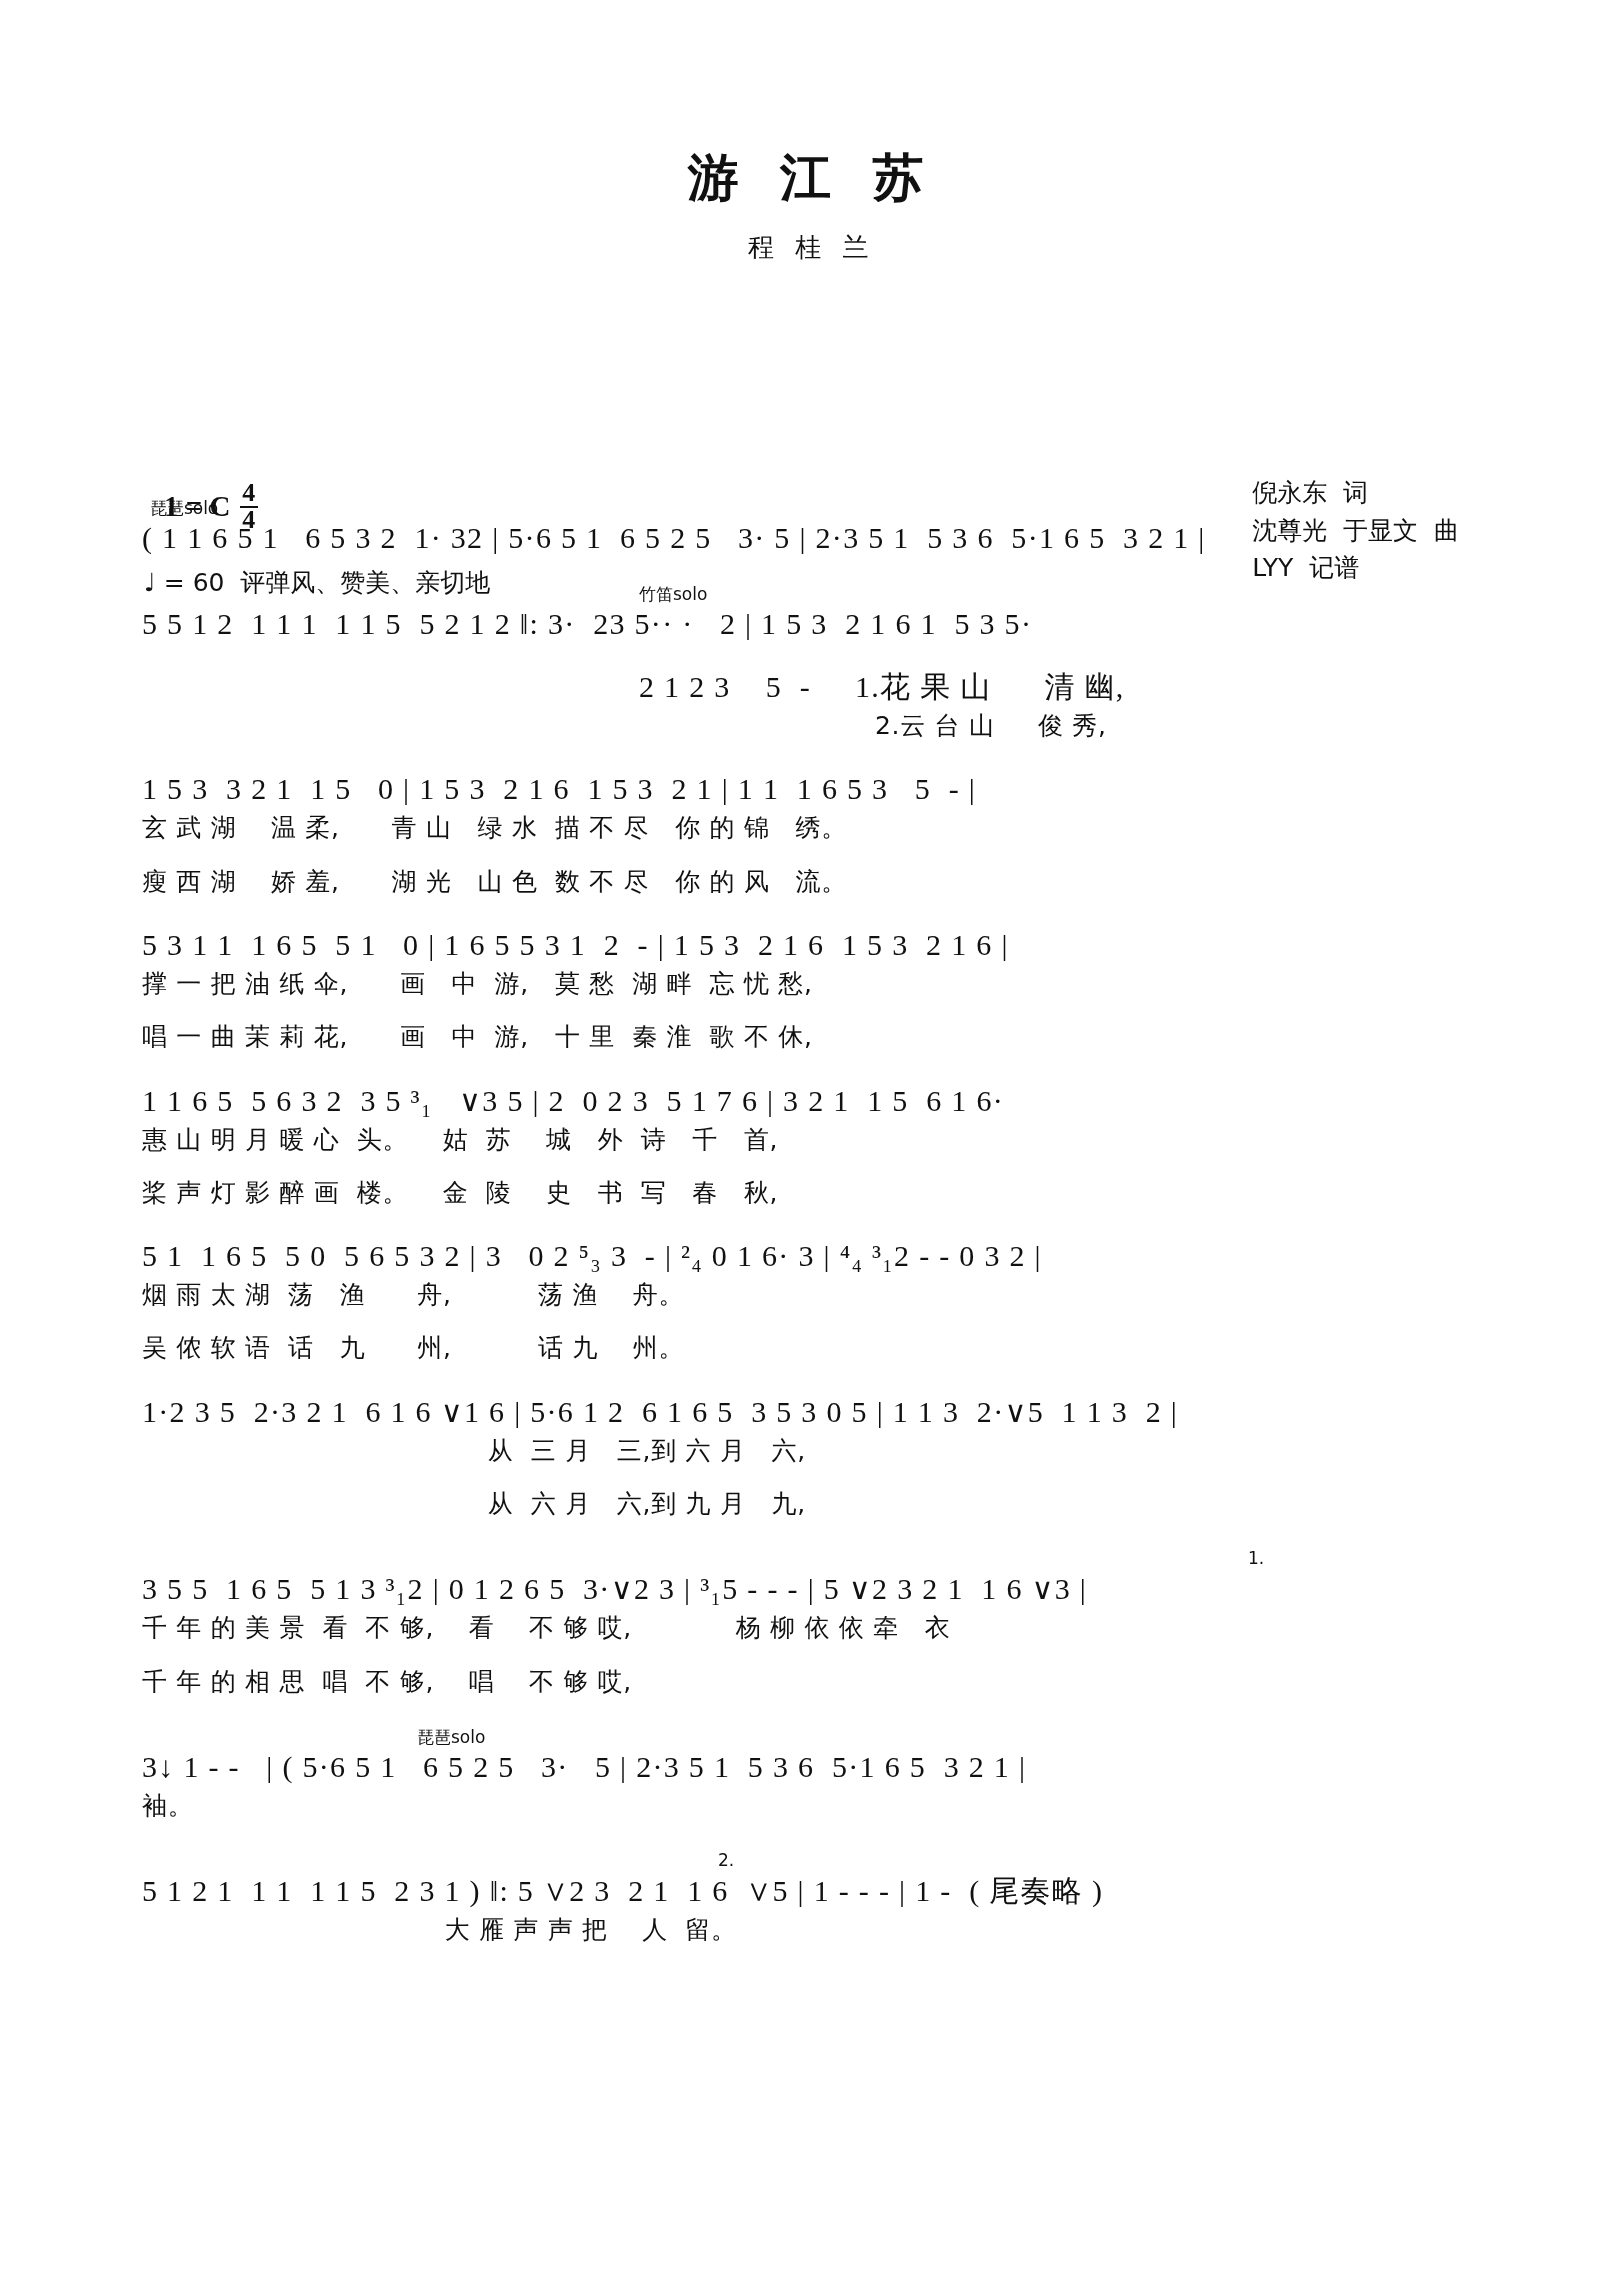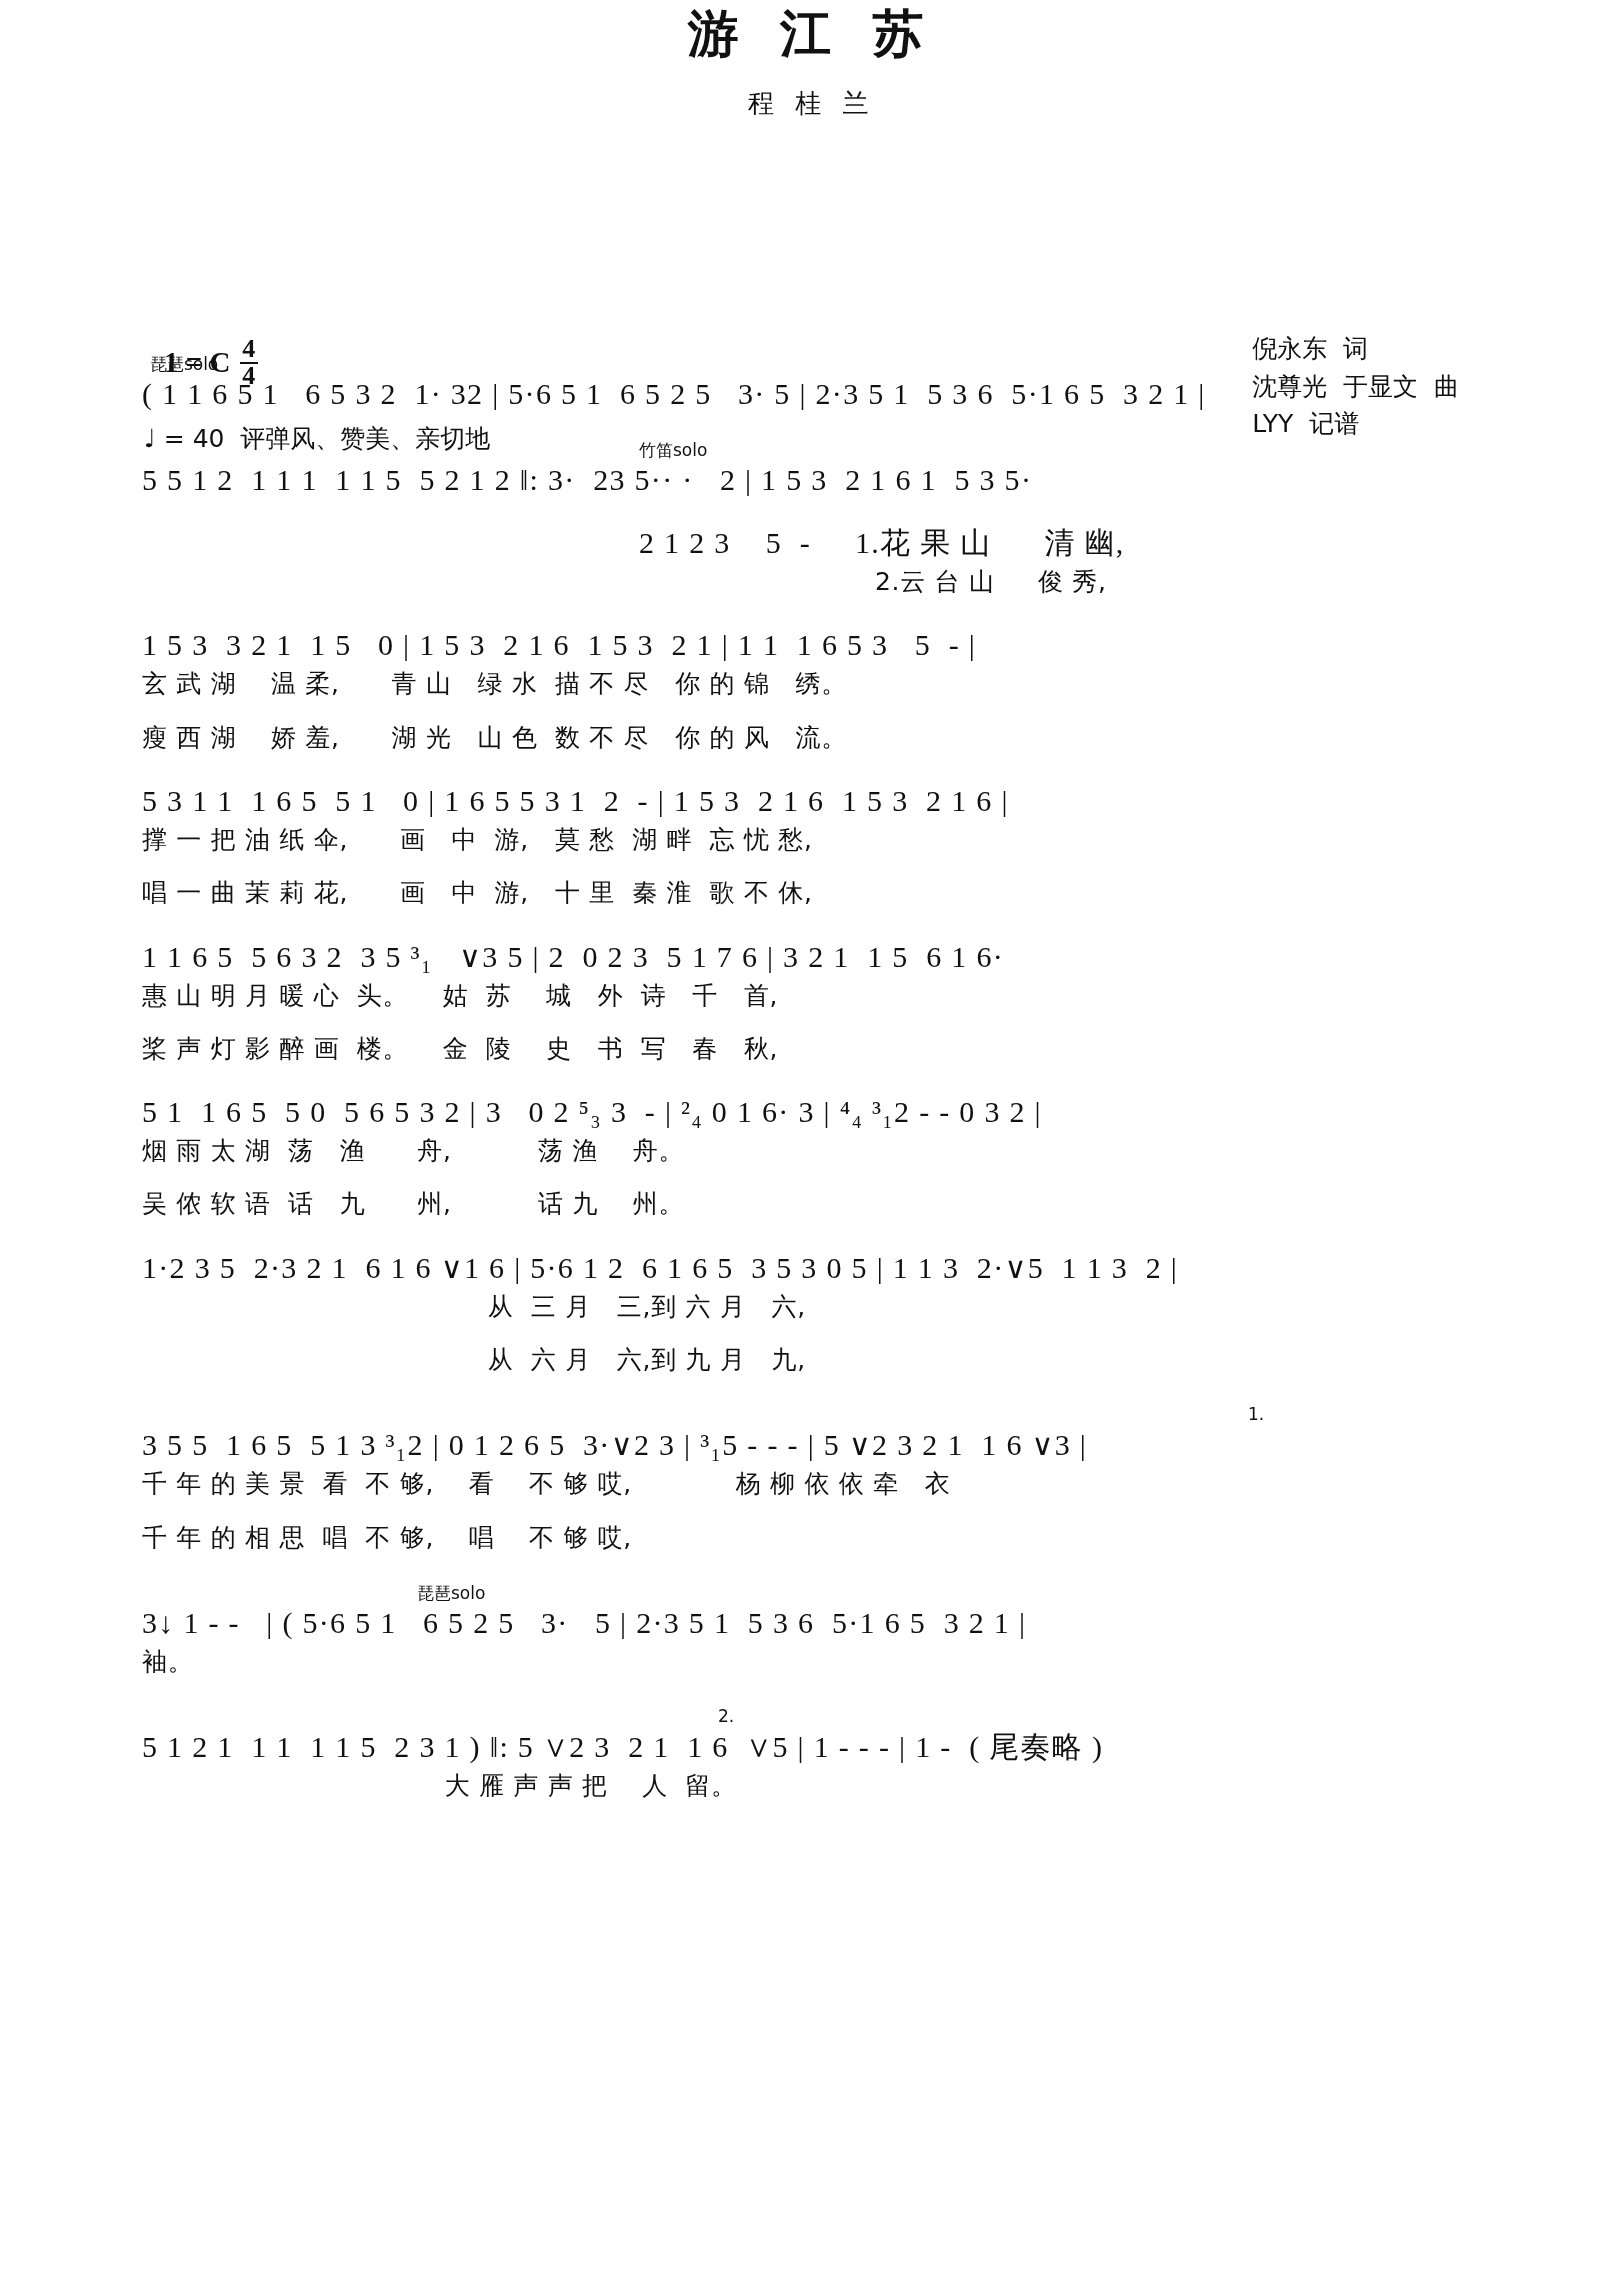--- a/index.html
+++ b/index.html
@@ -22,20 +22,21 @@
     box-sizing: border-box;
     padding: 0;
   }
 
   
   .title {
     text-align: center;
     font-size: 51px;
     letter-spacing: 11.8px;
     font-weight: bold;
+    margin-top: 144px;
     font-family: "DejaVu Sans", sans-serif;
   }
   .subtitle {
     text-align: center;
     font-size: 26px;
     letter-spacing: 6.5px;
     margin-top: 17px;
     font-family: "DejaVu Sans", sans-serif;
   }
 
@@ -134,21 +135,21 @@
         <span class="den">4</span>
       </span>
     </div>
 
     <div class="credits">
       <div>倪永东  词</div>
       <div>沈尊光  于显文  曲</div>
       <div>LYY  记谱</div>
     </div>
 
-    <div class="tempo">♩ = 40  评弹风、赞美、亲切地</div>
+    <div class="tempo">♩ = 60  评弹风、赞美、亲切地</div>
   </div>
 
   <div class="score">
 
     <div class="sys-block">
       <div class="marker-row">
         <span class="marker">琵琶solo</span>
       </div>
       <div class="notes">( 1 1 6 5 1   6 5 3 2  1· 32 | 5·6 5 1  6 5 2 5   3· 5 | 2·3 5 1  5 3 6  5·1 6 5  3 2 1 |</div>
     </div>

